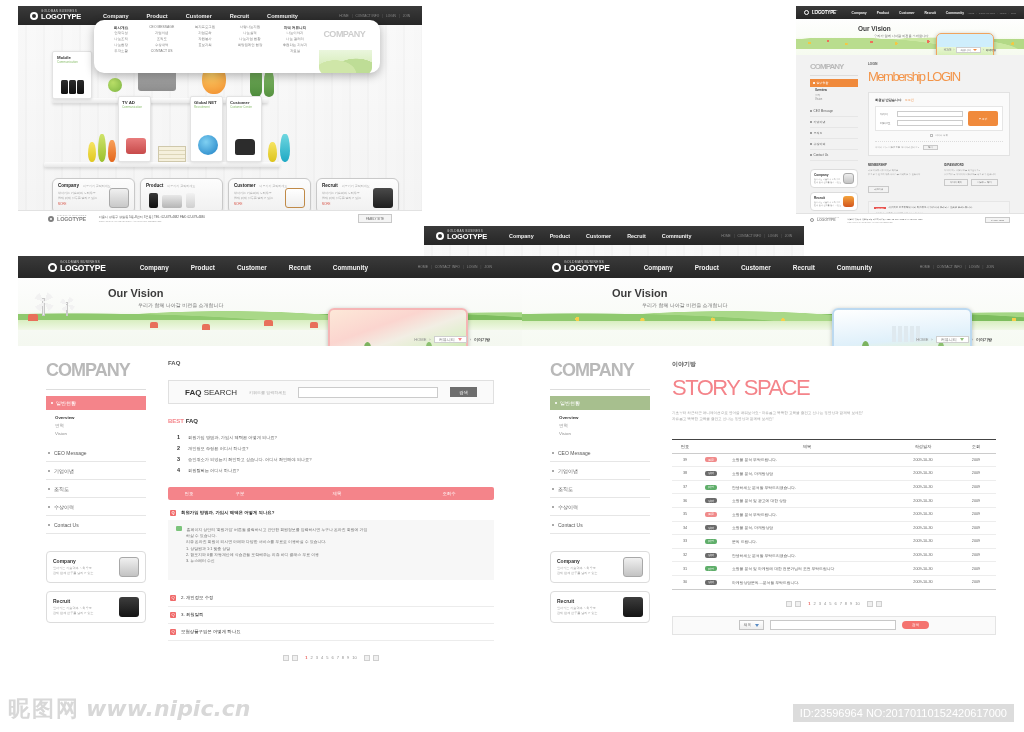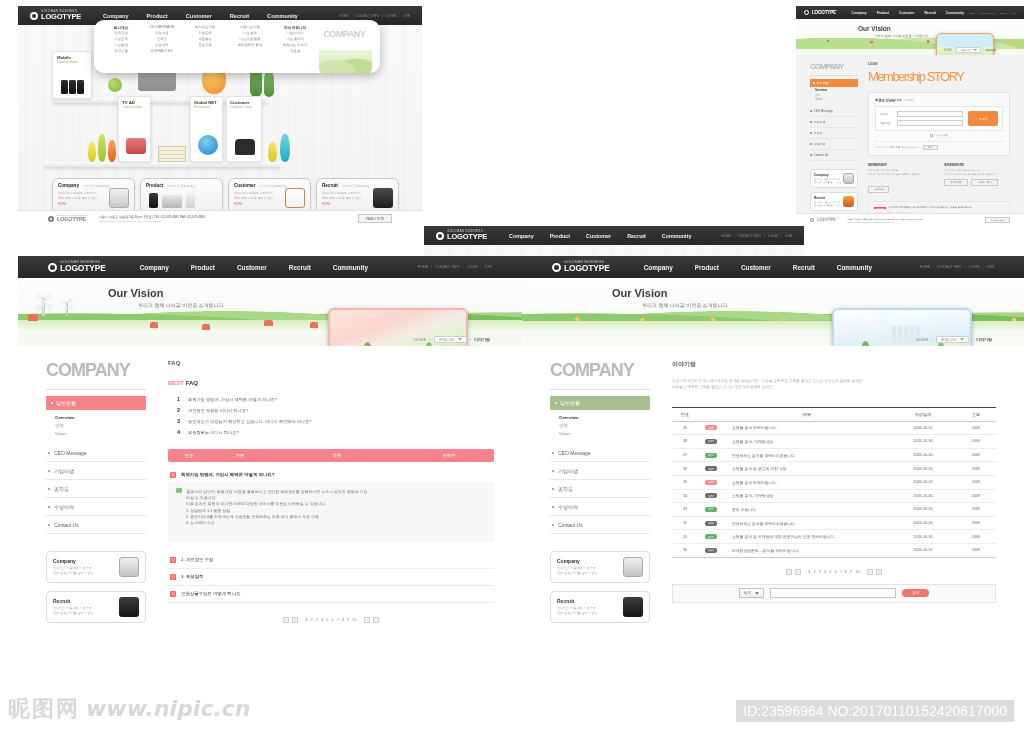--- a/index.html
+++ b/index.html
@@ -566,21 +566,21 @@
           <div class="side-box-t" style="font-size:3.2px;">Recruit</div>
           <div class="side-box-d" style="font-size:2.1px;white-space:pre-line;line-height:1.5;margin-top:1px;">앞서가는 기술력과 노하우로
 현재 업계 선두를 달리고 있는</div>
         </div>
         <div class="ico-tile" style="width:11px;height:11px;background:linear-gradient(#f4a33c,#d2551e);"></div>
       </div>
     </div>
 
     <div class="main">
       <div class="eyebrow" style="font-size:3px;">LOGIN</div>
-      <div class="page-h1" style="font-size:13px;color:#f3954a;margin-top:3px;">Membership STORY</div>
+      <div class="page-h1" style="font-size:13px;color:#f3954a;margin-top:3px;">Membership LOGIN</div>
 
       <div style="margin-top:8px;border:1px solid #e2e2e2;background:#fafafa;padding:5px 6px;">
         <div style="display:flex;gap:3px;align-items:baseline;">
           <span style="font-size:3.2px;font-weight:bold;color:#444;">회원님 반갑습니다</span>
           <span style="font-size:3.2px;color:#f08a3c;">로그인</span>
         </div>
         <div style="margin-top:4px;background:#fff;border:1px solid #e6e6e6;padding:4px;display:flex;gap:5px;align-items:center;">
           <div style="flex:1;">
             <div style="display:flex;align-items:center;gap:3px;margin-bottom:3px;">
               <span style="font-size:2.6px;color:#666;width:14px;">아이디</span>
@@ -768,20 +768,29 @@
           <div class="side-box-d" style="font-size:3.1px;white-space:pre-line;line-height:1.6;margin-top:2px;">앞서가는 기술력과 노하우로
 현재 업계 선두를 달리고 있는</div>
         </div>
         <div class="ico-tile" style="width:20px;height:20px;background:linear-gradient(#3d3d3d,#141414);"></div>
       </div>
     </div>
 
     <div class="main">
       <div class="eyebrow" style="font-size:6px;">FAQ</div>
 
+      <div class="searchbox" style="margin-top:14px;height:24px;padding:0 16px;gap:12px;">
+        <div class="sb-label" style="font-size:8px;white-space:nowrap;">
+          <b>FAQ</b>
+          <span style="font-weight:normal;">SEARCH</span>
+        </div>
+        <div class="sb-hint" style="font-size:4px;white-space:nowrap;">키워드를 입력하세요</div>
+        <input class="sb-input" style="height: 11px; font-size: 4px; padding: 0px 3px;" placeholder="">
+        <div class="sb-btn" style="font-size:4.4px;padding:2.5px 9px;">검색</div>
+      </div>
 
       <div class="best-h" style="margin-top:14px;font-size:6px;">
         <span class="k">BEST</span>
         <span class="e">FAQ</span>
       </div>
 
       <div style="margin-top:7px;">
         <div class="qrow" style="font-size:4.2px;gap:8px;padding:2.6px 0;">
           <span class="qnum" style="width:12px;font-size:5.5px;">1</span>
           <span>회원가입 방법과, 가입시 혜택은 어떻게 되나요?</span>
@@ -977,20 +986,21 @@
           <div class="side-box-t" style="font-size:5px;">Recruit</div>
           <div class="side-box-d" style="font-size:3.1px;white-space:pre-line;line-height:1.6;margin-top:2px;">앞서가는 기술력과 노하우로
 현재 업계 선두를 달리고 있는</div>
         </div>
         <div class="ico-tile" style="width:20px;height:20px;background:linear-gradient(#3d3d3d,#141414);"></div>
       </div>
     </div>
 
     <div class="main">
       <div class="eyebrow" style="font-size:6px;">이야기방</div>
+      <div class="page-h1" style="font-size:22px;color:#f4848a;margin-top:6px;">STORY SPACE</div>
 
       <div style="margin-top:9px;font-size:3.6px;color:#a0a0a0;line-height:1.75;">
         <div>기초부터 차근차근 애니메이션으로 영어를 배워보아요~ 자유롭고 똑똑한 교육을 즐겁고 신나는 동영상과 함께해 보세요!</div>
         <div>자유롭고 똑똑한 교육을 즐겁고 신나는 동영상과 함께해 보세요!</div>
       </div>
 
       <div class="dtable" style="margin-top:16px;">
         <div class="dt-head" style="font-size:4.2px;padding:4px 0;">
           <div style="width:26px;">번호</div>
           <div style="width:26px;"></div>
@@ -1096,13 +1106,13 @@
         <input class="wb-input" style="width: 126px; height: 10px; font-size: 3.6px; padding: 0px 3px;" placeholder="">
         <div class="wb-btn" style="font-size:3.6px;padding:2px 10px;">검색</div>
       </div>
     </div>
   </div>
 </div>
 
 <div class="wm" style="left:8px; bottom:8px; font-size:22px; letter-spacing:2px;">
   <span>昵图网</span><span style="font-style:italic; letter-spacing:0; margin-left:6px;">www.nipic.cn</span>
 </div>
-<div class="idtag" style="right:10px; bottom:10px; font-size:14px; padding:3px 7px;">ID:23596964 NO:20170110152420617000</div>
+<div class="idtag" style="right:10px; bottom:10px; font-size:11px; padding:3px 7px;">ID:23596964 NO:20170110152420617000</div>
 
 </body></html>

